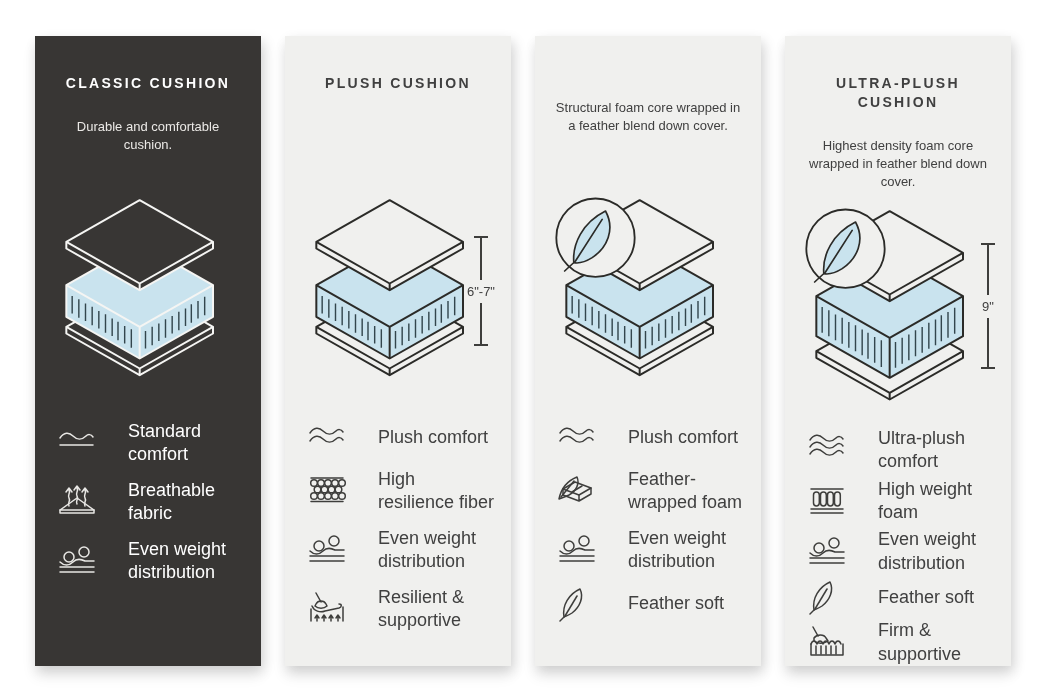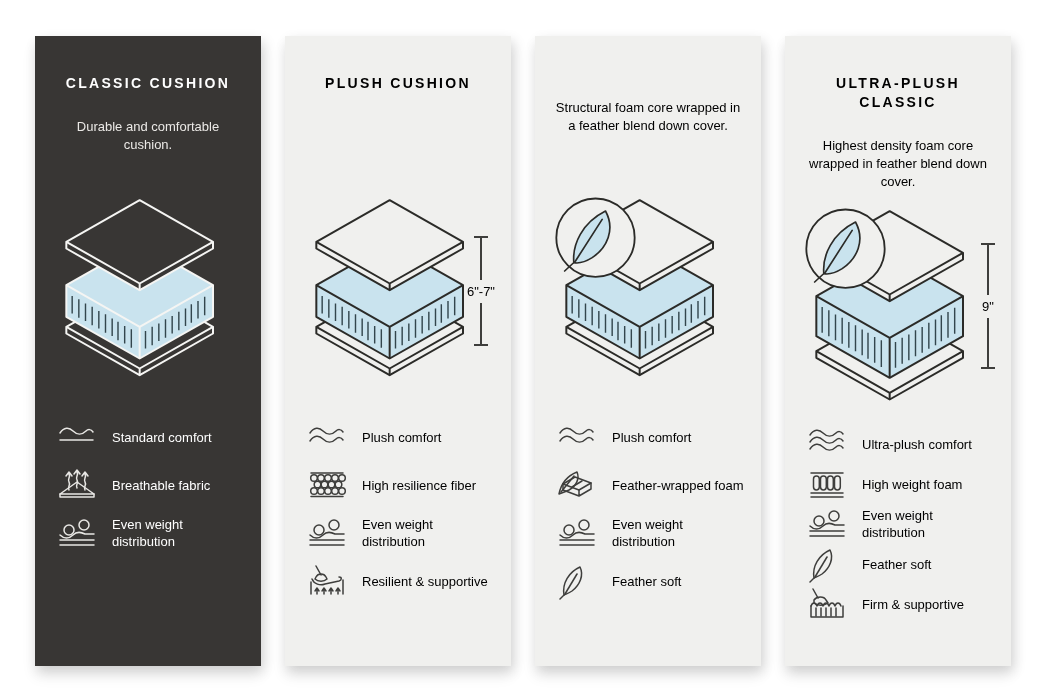--- a/index.html
+++ b/index.html
@@ -1,21 +1,21 @@
 <!DOCTYPE html>
 <html><head>
 <meta charset="utf-8">
 <style>
   html,body { margin:0; padding:0; background:#ffffff; }
   body { width:1049px; height:700px; font-family:"Liberation Sans", sans-serif; overflow:hidden; }
   .stage { position:relative; width:1049px; height:700px; background:#ffffff;
            display:flex; gap:24px; padding:36px 16px 0 35px; box-sizing:border-box; }
   .panel { width:226px; height:630px; box-sizing:border-box; padding:38px 16px 0;
            display:flex; flex-direction:column; box-shadow:3px 5px 12px rgba(0,0,0,.14), 0 10px 14px rgba(0,0,0,.07); }
-  .panel.light { background:#f0f0ee; color:#000000; --ink:#2b2b28; --ink2:#3e3e3c; --bg:#f0f0ee; }
+  .panel.light { background:#f0f0ee; color:#404040; --ink:#2b2b28; --ink2:#3e3e3c; --bg:#f0f0ee; }
   .panel.dark  { background:#383634; color:#ffffff; --ink:#f5f5f3; --ink2:#e8e7e4; --bg:#383634; }
 
   .p-head { min-height:106px; }
   .p-title { text-align:center; font-weight:bold; font-size:14px; letter-spacing:2.3px; line-height:1.35; }
   .panel.dark .p-title { color:#ffffff; }
   .p-desc { text-align:center; font-size:13px; line-height:1.4; margin-top:25px; }
   .panel.dark .p-desc { color:#ebe9e6; }
 
   .illus { position:relative; height:232px; display:flex; justify-content:center; align-items:center; }
   .cushion { width:192px; height:200px; }
@@ -30,21 +30,21 @@
   .measure { position:absolute; right:0; display:flex; flex-direction:column; align-items:center; }
   .measure .cap { width:14px; height:2px; background:var(--ink2); }
   .measure .seg { width:1.6px; flex:1; background:var(--ink2); }
   .measure .lbl { padding:4px 0; font-size:13px; color:inherit; white-space:nowrap; }
   .measure.m2 { top:56px; height:110px; }
   .measure.m4 { top:52px; height:126px; }
 
   .features { margin-top:8px; display:flex; flex-direction:column; gap:12px; padding-left:6px; }
   .features.tight { gap:4px; margin-top:4px; }
   .feat { display:flex; align-items:center; gap:15px; min-height:34px; }
-  .feat .flabel { font-size:13px; line-height:1.3; }
+  .feat .flabel { font-size:18px; line-height:1.3;margin-left:16px; }
   .icon { flex:0 0 40px; }
   .icon path, .icon line, .icon circle, .icon rect
         { fill:none; stroke:var(--ink2); stroke-width:1.5; stroke-linecap:round; stroke-linejoin:round; }
 </style>
 </head>
 <body>
 
 <div class="stage">
 
   <div class="panel dark">
@@ -222,21 +222,21 @@
           <path d="M8 30L20 10"></path>
           <path d="M3 35L7 31"></path>
         </svg>
         <span class="flabel">Feather soft</span>
       </div>
     </div>
   </div>
 
   <div class="panel light">
     <div class="p-head">
-      <div class="p-title">ULTRA-PLUSH CLASSIC</div>
+      <div class="p-title">ULTRA-PLUSH CUSHION</div>
       <div class="p-desc">Highest density foam core wrapped in feather blend down cover.</div>
     </div>
     <div class="illus">
       <svg class="cushion" viewBox="0 0 230 240">
         <path class="slab" d="M105 123L193 173V181L105 231L17 181V173Z"></path>
         <path class="edge" d="M17 173L105 223L193 173M105 223V231"></path>
         <path class="mid" d="M105 57L193 107V155L105 205L17 155V107Z"></path>
         <path class="edge" d="M17 107L105 157L193 107M105 157V205"></path>
         <path class="hatch" d="M24 120V151M32 124V155M40 129V160M48 133V164M56 138V169M64 142V173M72 147V178M79 151V182M87 156V187M95 160V192M112 162V193M120 157V188M128 153V184M136 148V179M144 144V175M152 139V170M160 135V166M167 130V161M175 126V157M183 121V152"></path>
         <path class="slab" d="M105 5L193 55V63L105 113L17 63V55Z"></path>

